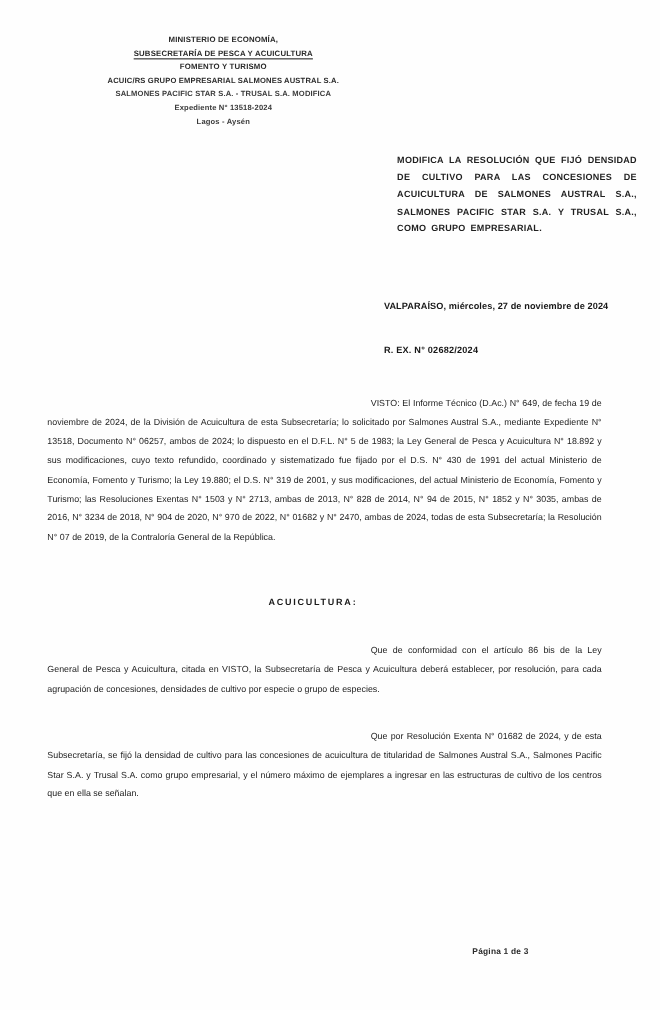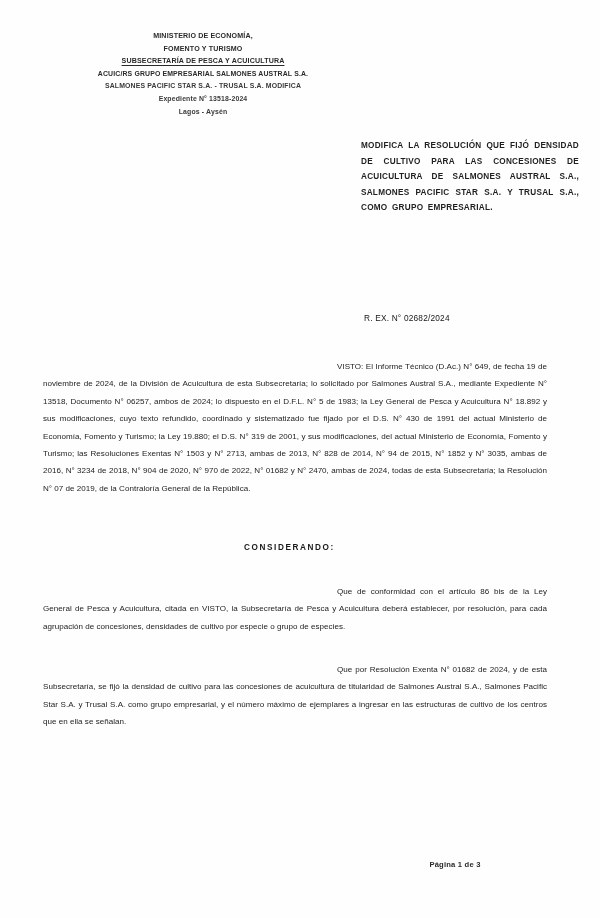--- a/index.html
+++ b/index.html
@@ -80,24 +80,24 @@
     font-size: 8.3px;
     font-weight: bold;
     letter-spacing: 0.1px;
     white-space: nowrap;
     color: #171717;
   }
 
   
   .resnum {
     position: absolute;
-    left: 364px;
+    left: 349px;
     top: 313px;
     font-size: 8.3px;
-    font-weight: normal;
+    font-weight: bold;
     letter-spacing: 0.2px;
     color: #171717;
   }
 
   
   .body-para {
     position: absolute;
     width: 504px;
     left: 43px;
     font-size: 8.05px;
@@ -142,40 +142,41 @@
     left: 155px;
   }
 </style>
 </head>
 <body>
 
 <div class="page">
 
   <div class="doc-header">
     <span class="hl">MINISTERIO DE ECONOMÍA,</span>
+    <span class="hl underlined">SUBSECRETARÍA DE PESCA Y ACUICULTURA</span>
     <span class="hl">FOMENTO Y TURISMO</span>
-    <span class="hl underlined">SUBSECRETARÍA DE PESCA Y ACUICULTURA</span>
     <span class="hl tight">ACUIC/RS GRUPO EMPRESARIAL SALMONES AUSTRAL S.A.</span>
     <span class="hl tight soft">SALMONES PACIFIC STAR S.A. - TRUSAL S.A. MODIFICA</span>
     <span class="hl tight soft">Expediente N° 13518-2024</span>
     <span class="hl tight soft">Lagos - Aysén</span>
   </div>
 
   <div class="title-block">
     <span>MODIFICA LA RESOLUCIÓN QUE FIJÓ DENSIDAD DE CULTIVO PARA LAS CONCESIONES DE ACUICULTURA DE SALMONES AUSTRAL S.A., SALMONES PACIFIC STAR S.A. Y TRUSAL S.A., COMO GRUPO EMPRESARIAL.</span>
   </div>
 
+  <div class="placedate">VALPARAÍSO, miércoles, 27 de noviembre de 2024</div>
 
   <div class="resnum">R. EX. N° 02682/2024</div>
 
   <div class="body-para p-visto">
     <span class="lead-indent"></span><span>VISTO: El Informe Técnico (D.Ac.) N° 649, de fecha 19 de noviembre de 2024, de la División de Acuicultura de esta Subsecretaría; lo solicitado por Salmones Austral S.A., mediante Expediente N° 13518, Documento N° 06257, ambos de 2024; lo dispuesto en el D.F.L. N° 5 de 1983; la Ley General de Pesca y Acuicultura N° 18.892 y sus modificaciones, cuyo texto refundido, coordinado y sistematizado fue fijado por el D.S. N° 430 de 1991 del actual Ministerio de Economía, Fomento y Turismo; la Ley 19.880; el D.S. N° 319 de 2001, y sus modificaciones, del actual Ministerio de Economía, Fomento y Turismo; las Resoluciones Exentas N° 1503 y N° 2713, ambas de 2013, N° 828 de 2014, N° 94 de 2015, N° 1852 y N° 3035, ambas de 2016, N° 3234 de 2018, N° 904 de 2020, N° 970 de 2022, N° 01682 y N° 2470, ambas de 2024, todas de esta Subsecretaría; la Resolución N° 07 de 2019, de la Contraloría General de la República.</span>
   </div>
 
-  <div class="considerando">CONSIDERANDO:</div>
+  <div class="considerando">ACUICULTURA:</div>
 
   <div class="body-para p-cons-1">
     <span class="lead-indent"></span><span>Que de conformidad con el artículo 86 bis de la Ley General de Pesca y Acuicultura, citada en VISTO, la Subsecretaría de Pesca y Acuicultura deberá establecer, por resolución, para cada agrupación de concesiones, densidades de cultivo por especie o grupo de especies.</span>
   </div>
 
   <div class="body-para p-cons-2">
     <span class="lead-indent"></span><span>Que por Resolución Exenta N° 01682 de 2024, y de esta Subsecretaría, se fijó la densidad de cultivo para las concesiones de acuicultura de titularidad de Salmones Austral S.A., Salmones Pacific Star S.A. y Trusal S.A. como grupo empresarial, y el número máximo de ejemplares a ingresar en las estructuras de cultivo de los centros que en ella se señalan.</span>
   </div>
 
   <div class="footer">

